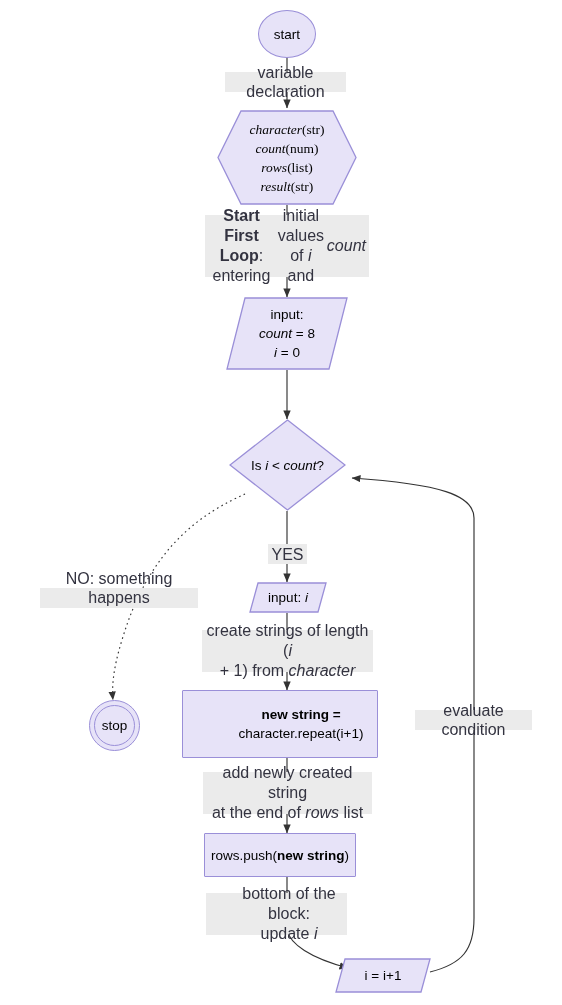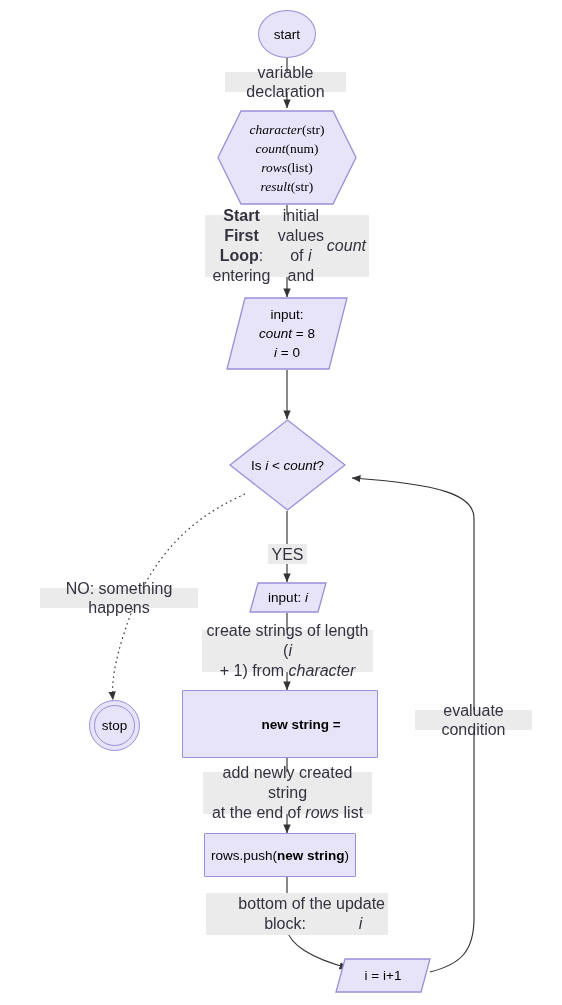--- a/index.html
+++ b/index.html
@@ -195,21 +195,21 @@
     </svg>
     <div class="txt">
       <span>Is </span><em>i</em><span> &lt; </span><em>count</em><span>?</span>
     </div>
   </div>
 
   <div class="edge-label" style="left:268px; top:544px; width:39px; height:20px;">
     <span>YES</span>
   </div>
 
-  <div class="edge-label" style="left:40px; top:588px; width:158px; height:20px;">
+  <div class="edge-label" style="left:40px; top:588px; width:158px; height:20px;align-items:flex-end;">
     <span>NO: something happens</span>
   </div>
 
   <div class="node para-node" style="left:249px; top:582px; width:78px; height:31px;">
     <svg class="parabg" viewBox="0 0 78 31" preserveAspectRatio="none">
       <polygon points="9,1 77,1 69,30 1,30" fill="#e7e3f8" stroke="#9a8fd8" stroke-width="1.3"></polygon>
     </svg>
     <div class="txt">
       <span>input: </span><em>i</em>
     </div>
@@ -221,39 +221,40 @@
   </div>
 
   <div class="node dbl-circle-node" style="left:89px; top:700px; width:51px; height:51px;">
     <span class="inner-ring"></span>
     <span class="txt">stop</span>
   </div>
 
   <div class="node rect-node" style="left:182px; top:690px; width:196px; height:68px;padding-left:42px;">
     <div class="txt">
       <div><strong>new string =</strong></div>
+      <div>character.repeat(i+1)</div>
     </div>
   </div>
 
   <div class="edge-label" style="left:415px; top:710px; width:117px; height:20px;">
     <span>evaluate condition</span>
   </div>
 
   <div class="edge-label multiline" style="left:203px; top:772px; width:169px; height:42px; flex-direction:column;">
     <div>add newly created string</div>
     <div><span>at the end of </span><em>rows</em><span> list</span></div>
   </div>
 
   <div class="node rect-node" style="left:204px; top:833px; width:152px; height:44px;">
     <div class="txt">
       <span>rows.push(</span><strong>new string</strong><span>)</span>
     </div>
   </div>
 
-  <div class="edge-label multiline" style="left:206px; top:893px; width:182px; height:42px; flex-direction:row;padding-left:28px;">
+  <div class="edge-label multiline" style="left:206px; top:893px; width:141px; height:42px; flex-direction:column;padding-left:28px;">
     <div>bottom of the block:</div>
     <div><span>update </span><em>i</em></div>
   </div>
 
   <div class="node para-node" style="left:335px; top:958px; width:96px; height:35px;">
     <svg class="parabg" viewBox="0 0 96 35" preserveAspectRatio="none">
       <polygon points="10,1 95,1 86,34 1,34" fill="#e7e3f8" stroke="#9a8fd8" stroke-width="1.3"></polygon>
     </svg>
     <span class="txt">i = i+1</span>
   </div>

